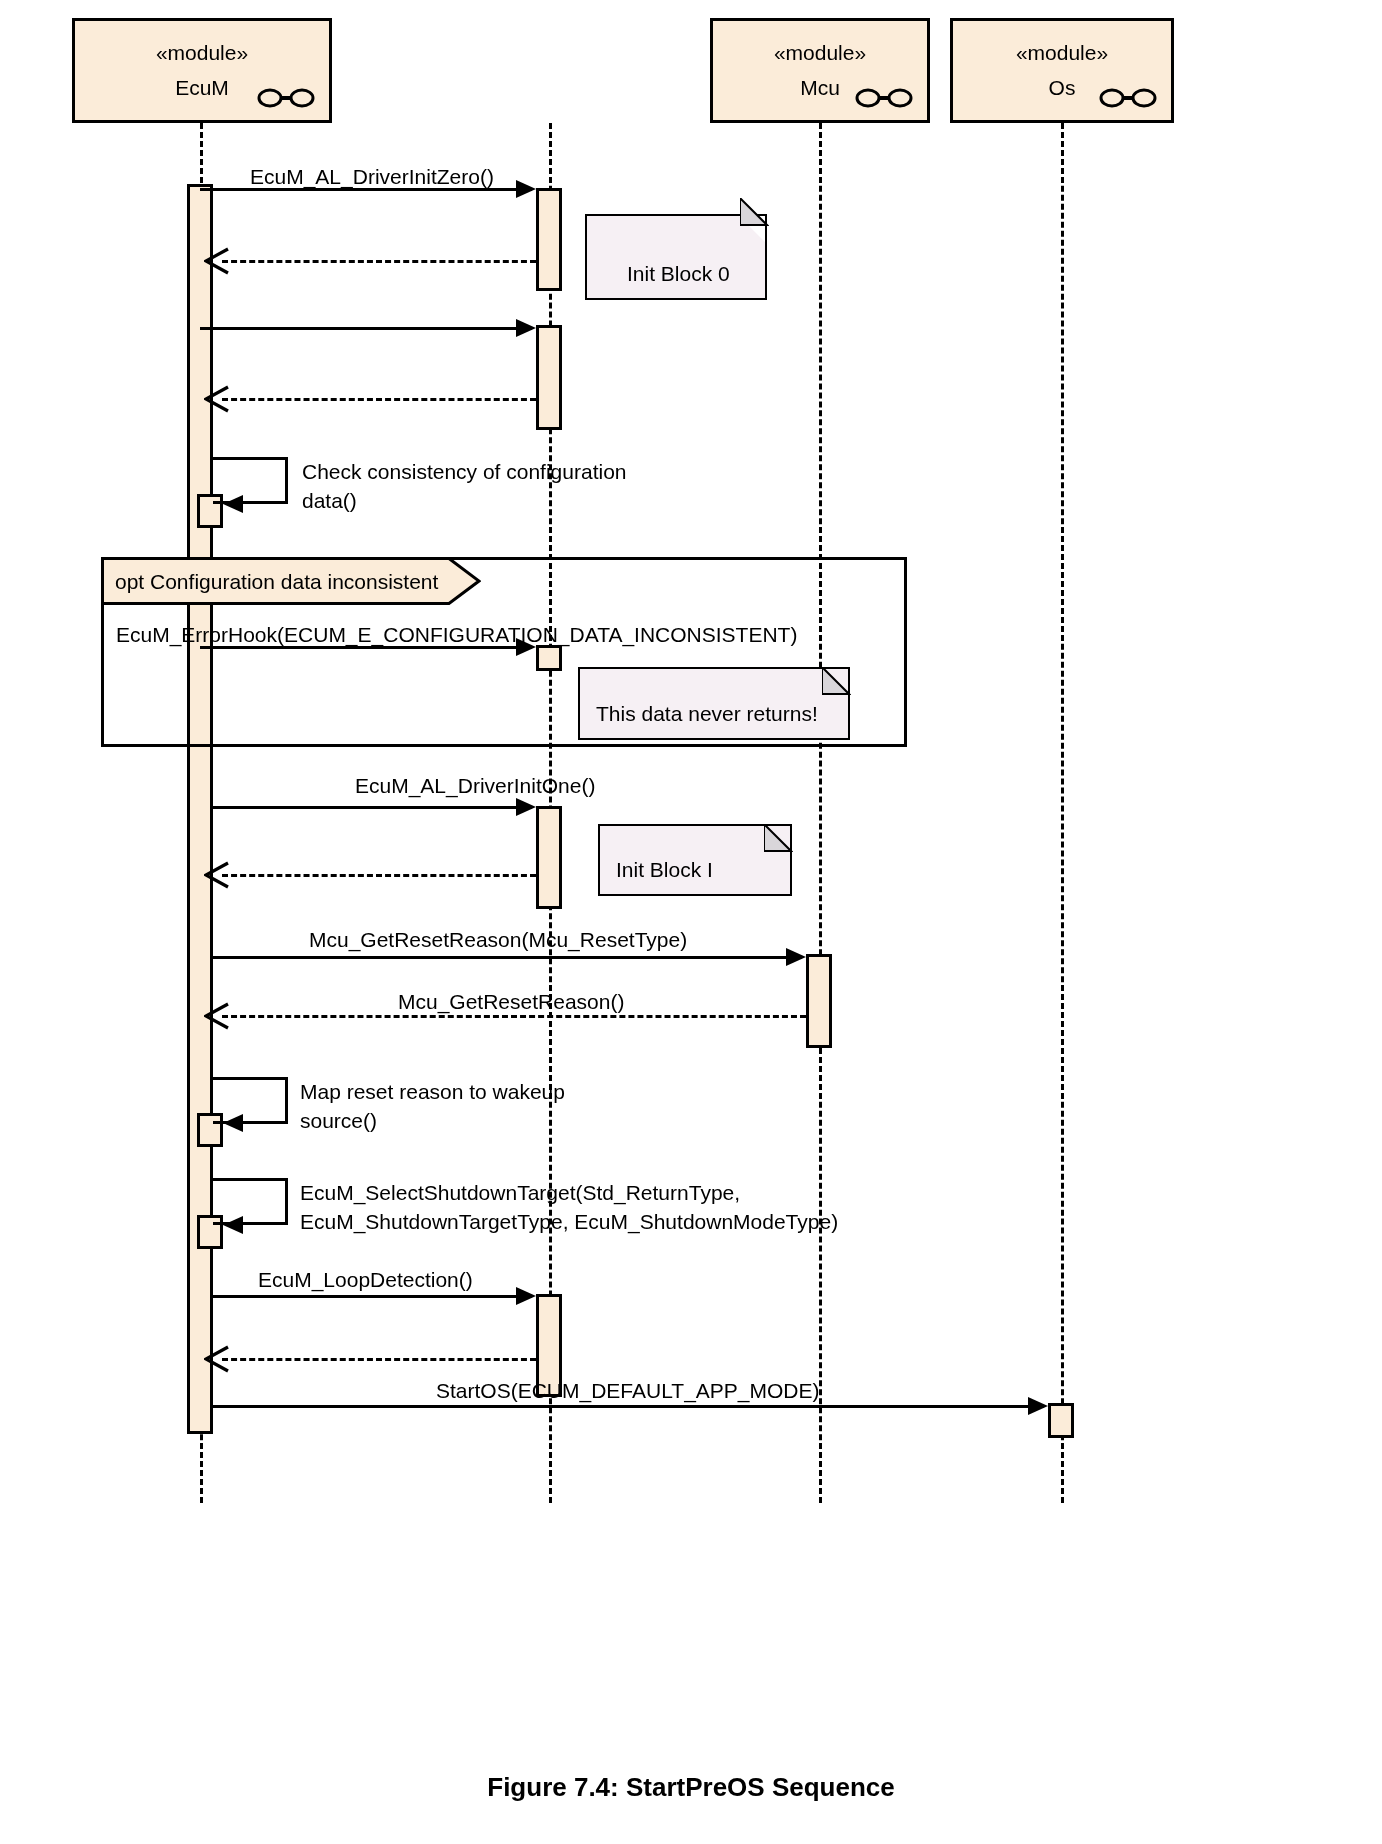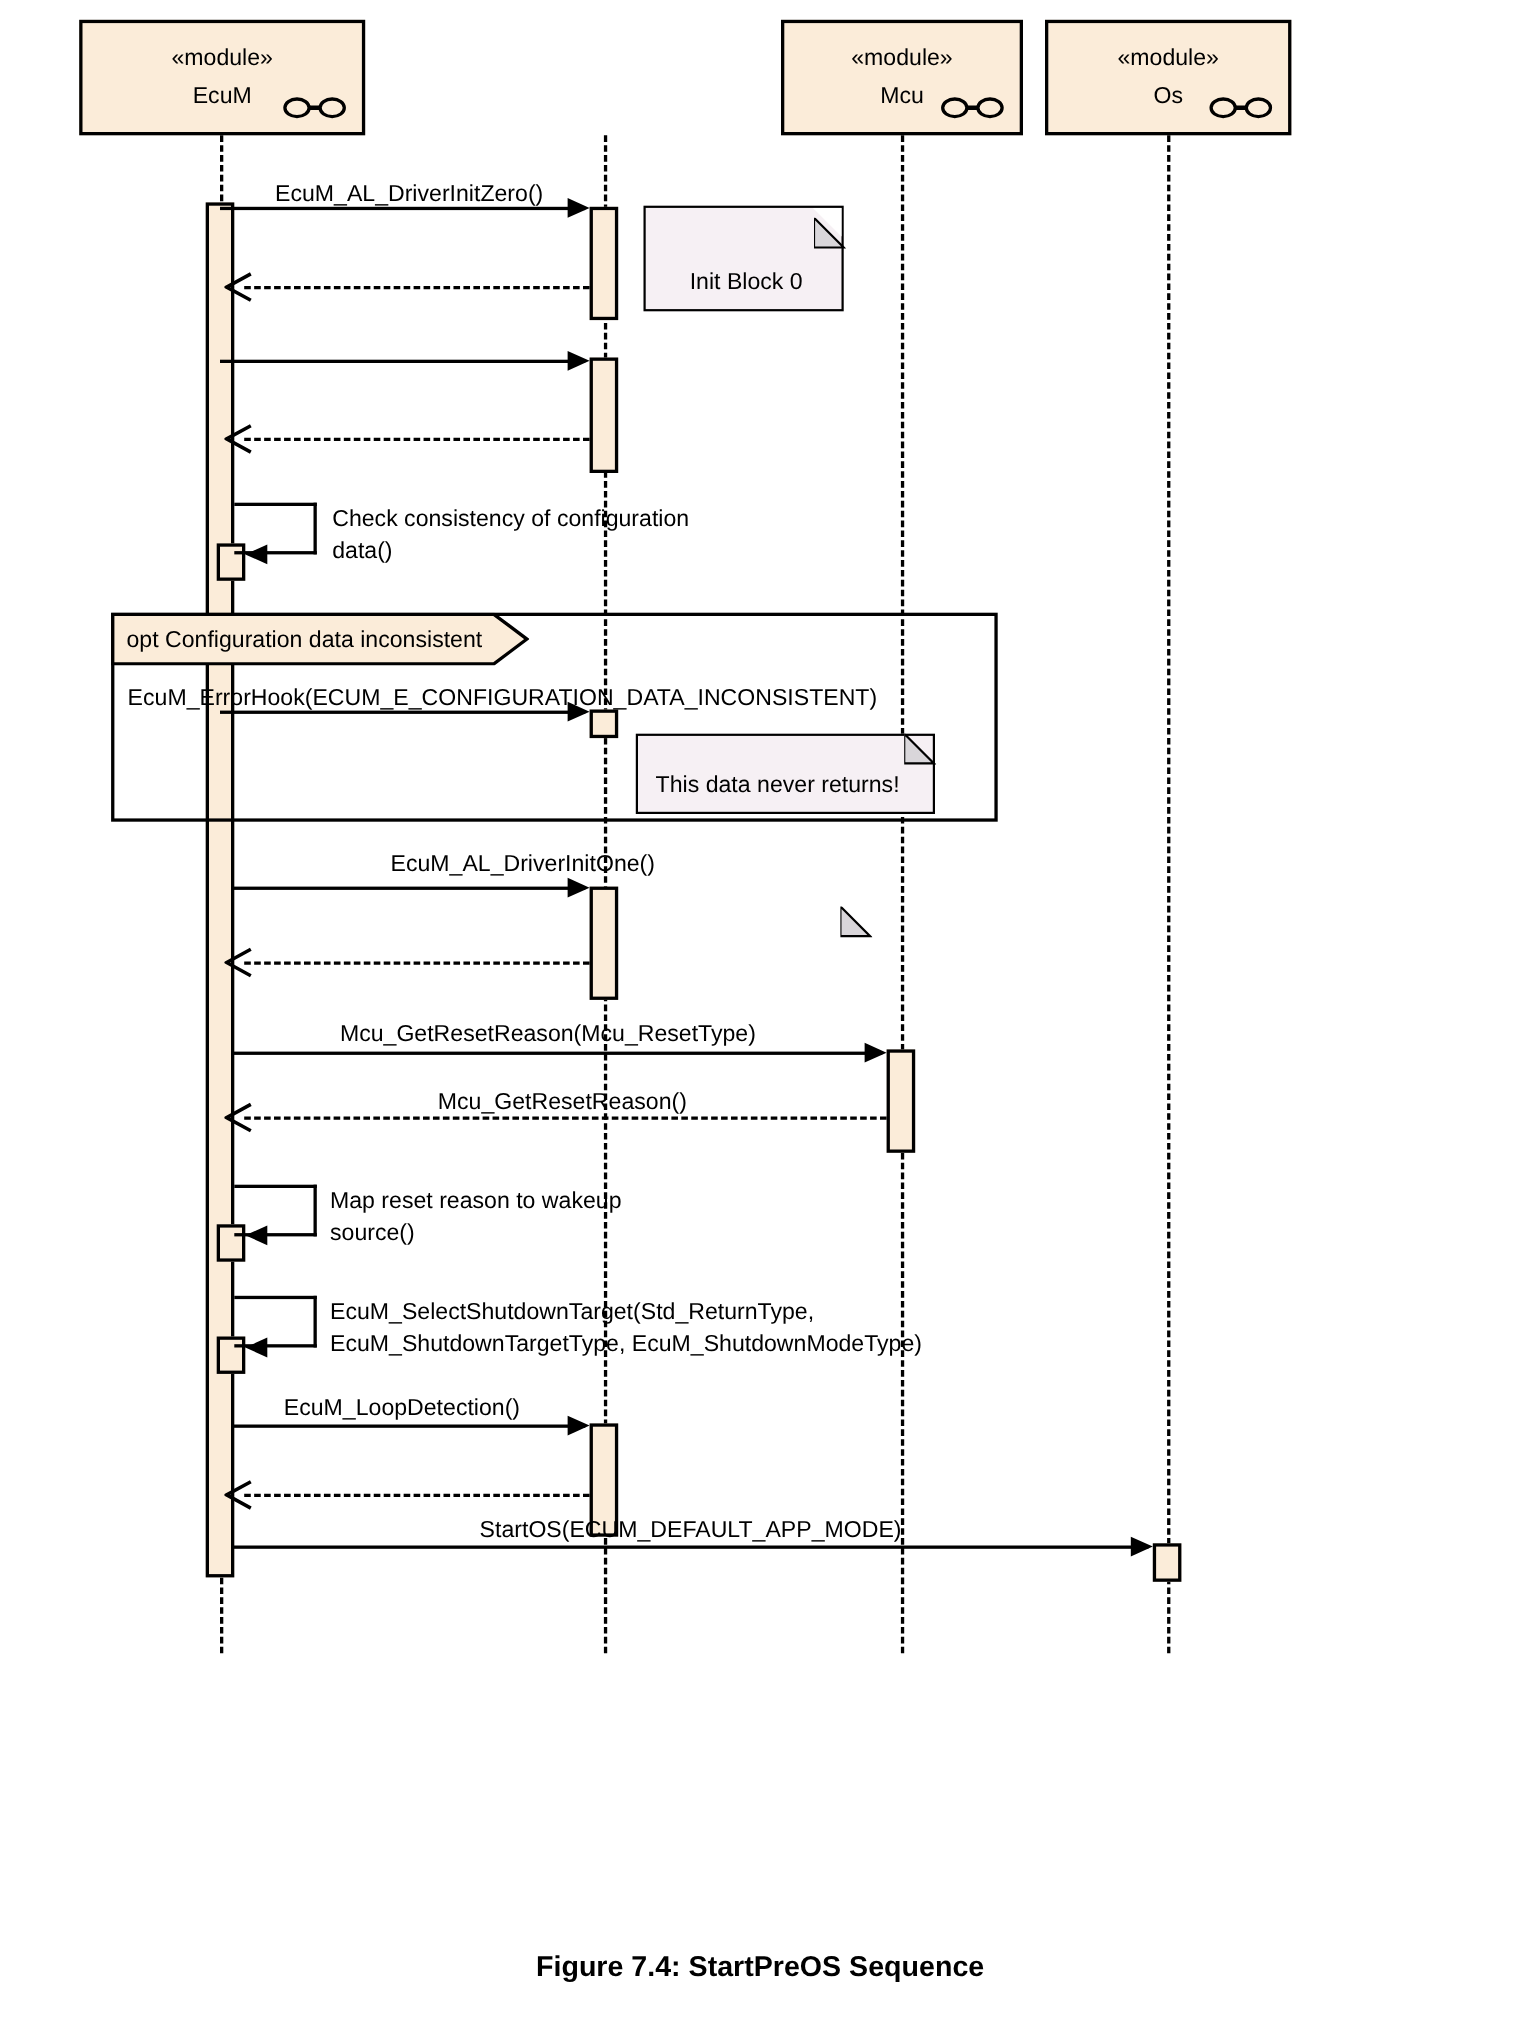--- a/index.html
+++ b/index.html
@@ -114,21 +114,21 @@
   <div class="msg-line" style="left:200px;top:188px;width:332px;"></div>
   <div class="arrow-solid" style="left:516px;top:180px;"></div>
 
   <div class="msg-line ret" style="left:222px;top:260px;width:314px;"></div>
   <span style="position:absolute;left:204px;top:247px;">
     <svg width="26" height="28" viewBox="0 0 26 28">
         <polyline points="24,2 2,14 24,26" fill="none" stroke="#000" stroke-width="3.2"></polyline>
       </svg>
   </span>
 
-  <div class="note" style="left:585px;top:187px;width:182px;height:96px;padding-left:40px;">
+  <div class="note" style="left:585px;top:214px;width:182px;height:86px;padding-left:40px;">
     <span>Init Block 0</span>
     <span class="note-fold">
       <span class="tri-white"></span>
     </span>
   </div>
   <span style="position:absolute;left:740px;top:198px;">
     <svg width="29" height="29" viewBox="0 0 29 29">
       <polygon points="0,0 27,27 0,27" fill="#d9d6da" stroke="#000" stroke-width="2"></polygon>
     </svg>
   </span>
@@ -177,20 +177,23 @@
   <div class="msg-line" style="left:212px;top:806px;width:320px;"></div>
   <div class="arrow-solid" style="left:516px;top:798px;"></div>
 
   <div class="msg-line ret" style="left:222px;top:874px;width:314px;"></div>
   <span style="position:absolute;left:204px;top:861px;">
     <svg width="26" height="28" viewBox="0 0 26 28">
         <polyline points="24,2 2,14 24,26" fill="none" stroke="#000" stroke-width="3.2"></polyline>
       </svg>
   </span>
 
+  <div class="note" style="left:598px;top:824px;width:194px;height:72px;">
+    <span>Init Block I</span>
+  </div>
   <span style="position:absolute;left:764px;top:824px;">
     <svg width="29" height="29" viewBox="0 0 29 29">
       <polygon points="0,0 27,27 0,27" fill="#d9d6da" stroke="#000" stroke-width="2"></polygon>
     </svg>
   </span>
 
   <div class="activation" style="left:806px;top:954px;width:26px;height:94px;"></div>
   <div class="msg-label" style="left:309px;top:926px;">Mcu_GetResetReason(Mcu_ResetType)</div>
   <div class="msg-line" style="left:212px;top:956px;width:590px;"></div>
   <div class="arrow-solid" style="left:786px;top:948px;"></div>

